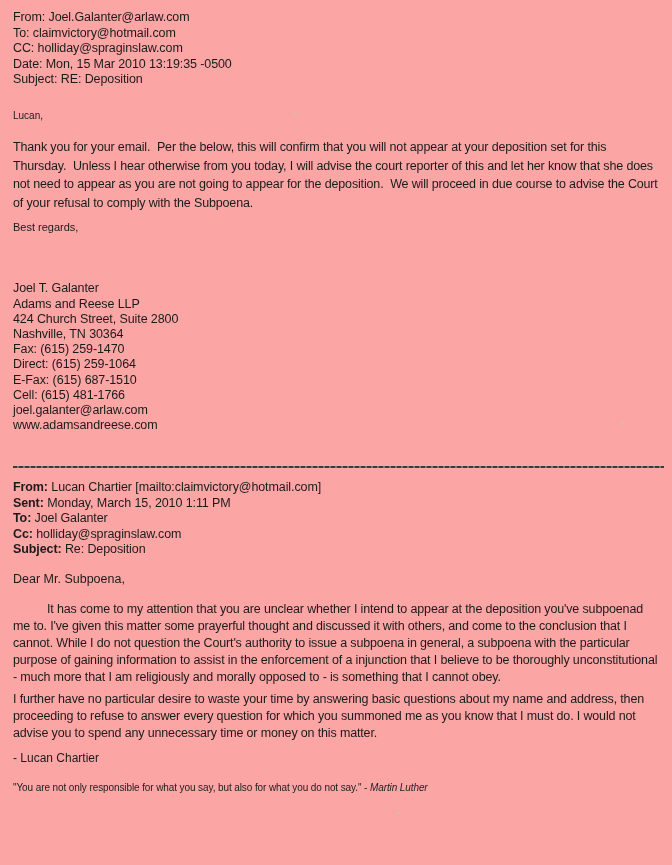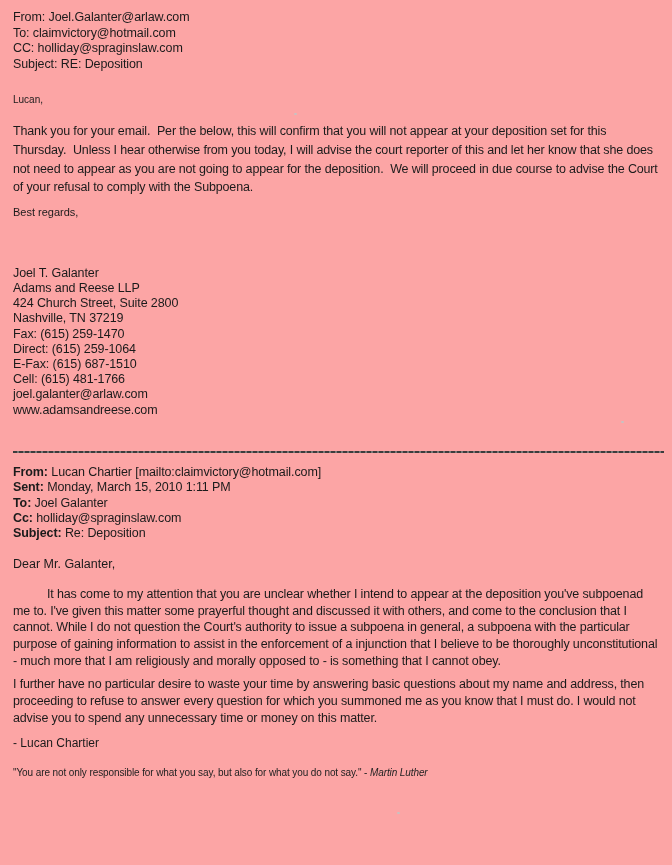--- a/index.html
+++ b/index.html
@@ -81,51 +81,52 @@
 </head>
 <body>
 
 <div class="page">
   <div class="content">
 
     <div class="hdr-block">
       <div class="hdr-line"><span>From:</span> <span>Joel.Galanter@arlaw.com</span></div>
       <div class="hdr-line"><span>To:</span> <span>claimvictory@hotmail.com</span></div>
       <div class="hdr-line"><span>CC:</span> <span>holliday@spraginslaw.com</span></div>
+      <div class="hdr-line"><span>Date:</span> <span>Mon, 15 Mar 2010 13:19:35 -0500</span></div>
       <div class="hdr-line"><span>Subject:</span> <span>RE: Deposition</span></div>
     </div>
 
     <div class="salutation-1">Lucan,</div>
     <div class="body-1">Thank you for your email.  Per the below, this will confirm that you will not appear at your deposition set for this Thursday.  Unless I hear otherwise from you today, I will advise the court reporter of this and let her know that she does not need to appear as you are not going to appear for the deposition.  We will proceed in due course to advise the Court of your refusal to comply with the Subpoena.</div>
     <div class="closing-1">Best regards,</div>
 
     <div class="sig-block">
       <div>Joel T. Galanter</div>
       <div>Adams and Reese LLP</div>
       <div>424 Church Street, Suite 2800</div>
-      <div>Nashville, TN 37219</div>
+      <div>Nashville, TN 30364</div>
       <div>Fax: (615) 259-1470</div>
       <div>Direct: (615) 259-1064</div>
       <div>E-Fax: (615) 687-1510</div>
       <div>Cell: (615) 481-1766</div>
       <div>joel.galanter@arlaw.com</div>
       <div>www.adamsandreese.com</div>
     </div>
 
     <div class="divider"></div>
 
     <div class="hdr-block-2">
       <div class="hdr-line"><span class="label">From:</span><span> Lucan Chartier [mailto:claimvictory@hotmail.com]</span></div>
       <div class="hdr-line"><span class="label">Sent:</span><span> Monday, March 15, 2010 1:11 PM</span></div>
       <div class="hdr-line"><span class="label">To:</span><span> Joel Galanter</span></div>
       <div class="hdr-line"><span class="label">Cc:</span><span> holliday@spraginslaw.com</span></div>
       <div class="hdr-line"><span class="label">Subject:</span><span> Re: Deposition</span></div>
     </div>
 
-    <div class="salutation-2">Dear Mr. Galanter,</div>
+    <div class="salutation-2">Dear Mr. Subpoena,</div>
     <div class="body-2">It has come to my attention that you are unclear whether I intend to appear at the deposition you've subpoenad me to. I've given this matter some prayerful thought and discussed it with others, and come to the conclusion that I cannot. While I do not question the Court's authority to issue a subpoena in general, a subpoena with the particular purpose of gaining information to assist in the enforcement of a injunction that I believe to be thoroughly unconstitutional - much more that I am religiously and morally opposed to - is something that I cannot obey.</div>
     <div class="body-3">I further have no particular desire to waste your time by answering basic questions about my name and address, then proceeding to refuse to answer every question for which you summoned me as you know that I must do. I would not advise you to spend any unnecessary time or money on this matter.</div>
     <div class="signoff">- Lucan Chartier</div>
 
     <div class="footer-quote"><span>"You are not only responsible for what you say, but also for what you do not say." - </span><span class="attribution">Martin Luther</span></div>
 
   </div>
 
   <div class="speck speck-1"></div>
   <div class="speck speck-2"></div>

